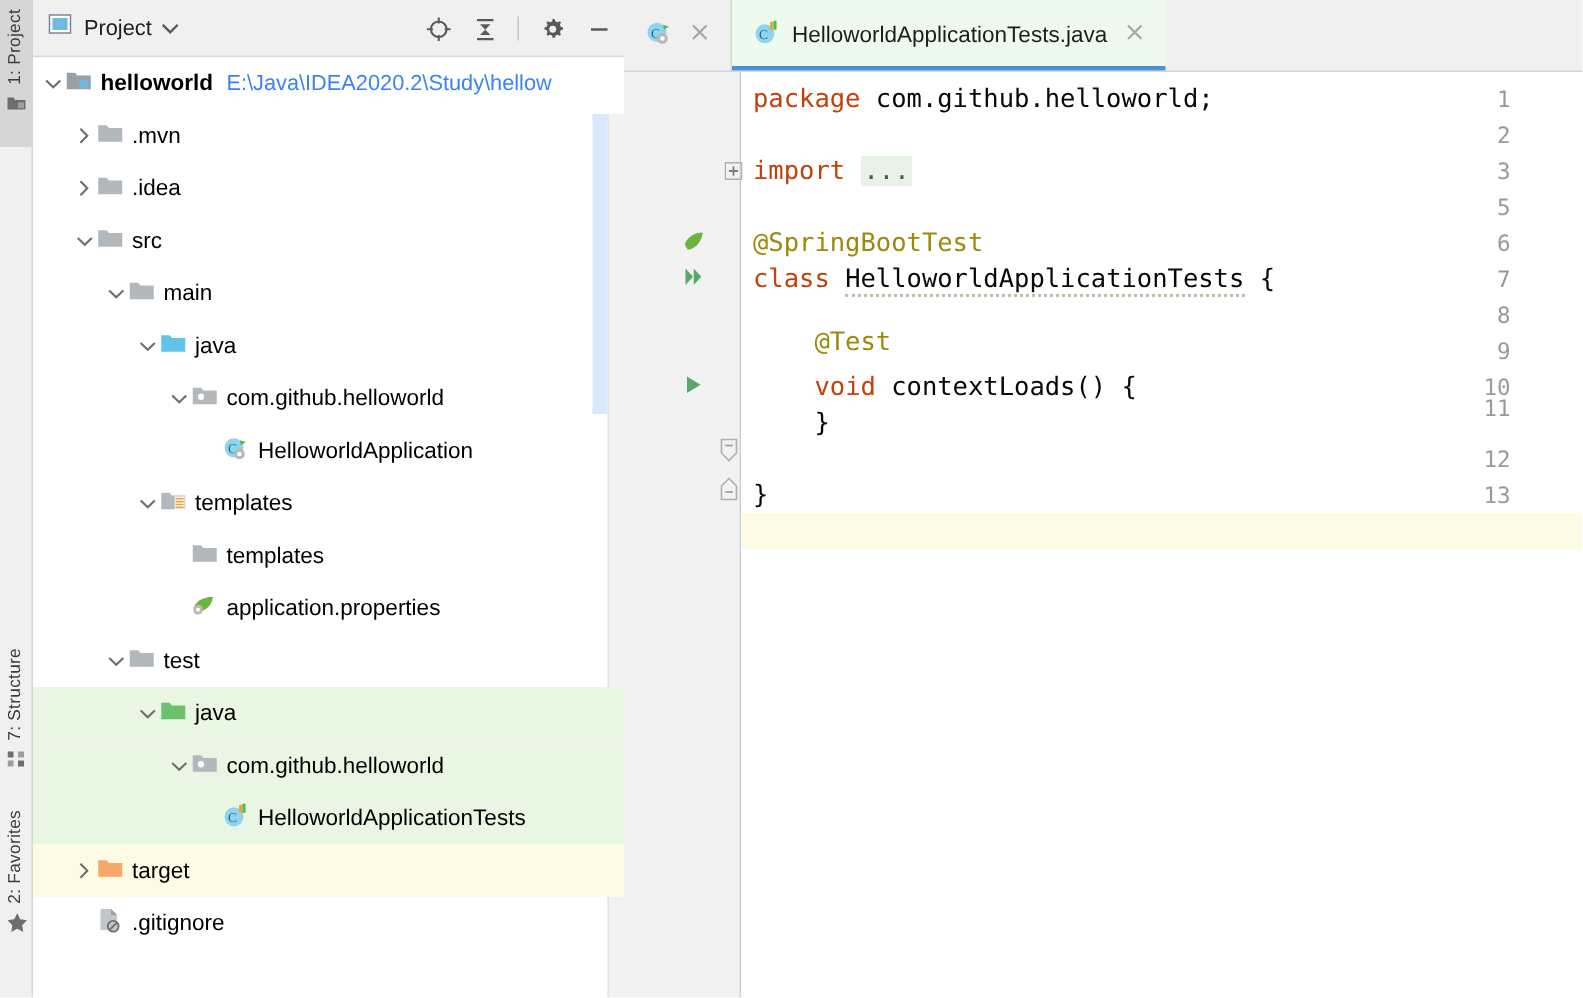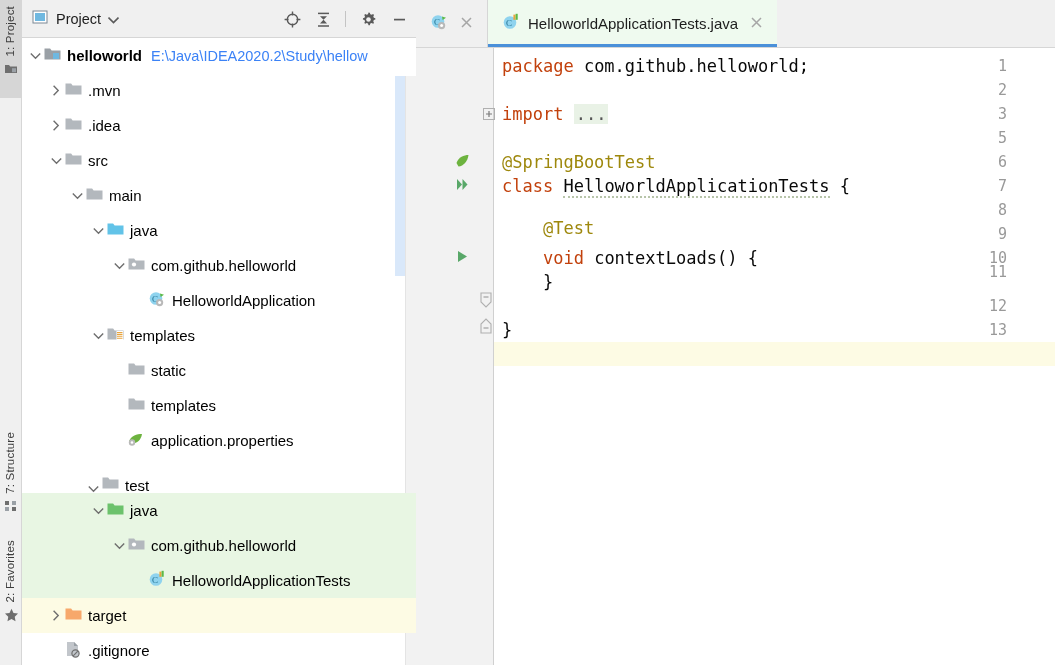--- a/index.html
+++ b/index.html
@@ -353,51 +353,38 @@
             <span class="arrow blank">
               <svg width="8" height="11" viewBox="0 0 8 11">
                 <path d="M1.6 0.8l4.6 4.7-4.6 4.7" stroke="#6e6e6e" stroke-width="1.4" fill="none"></path>
               </svg>
             </span>
             <span class="ticon">
               <span><svg width="17" height="14" viewBox="0 0 17 14">
                   <path d="M0.5 1.5h5.6l1.5 1.9H16.5V12.5H0.5z" fill="#b3b8bd"></path>
                 </svg></span>
             </span>
-            <span class="tlabel">static</span>
-          </div>
-          <div class="trow" style="padding-left: 90px;">
-            <span class="arrow blank">
-              <svg width="8" height="11" viewBox="0 0 8 11">
-                <path d="M1.6 0.8l4.6 4.7-4.6 4.7" stroke="#6e6e6e" stroke-width="1.4" fill="none"></path>
-              </svg>
-            </span>
-            <span class="ticon">
-              <span><svg width="17" height="14" viewBox="0 0 17 14">
-                  <path d="M0.5 1.5h5.6l1.5 1.9H16.5V12.5H0.5z" fill="#b3b8bd"></path>
-                </svg></span>
-            </span>
             <span class="tlabel">templates</span>
           </div>
           <div class="trow" style="padding-left: 90px;">
             <span class="arrow blank">
               <svg width="8" height="11" viewBox="0 0 8 11">
                 <path d="M1.6 0.8l4.6 4.7-4.6 4.7" stroke="#6e6e6e" stroke-width="1.4" fill="none"></path>
               </svg>
             </span>
             <span class="ticon">
               <span><svg width="18" height="15" viewBox="0 0 18 15">
                   <path d="M2 9.5c2-6 8-7.5 13-7.5-1 6-5 9.5-9.5 9.5z" fill="#6db33f"></path>
                   <circle cx="5" cy="10.5" r="3.2" fill="#b9b9b9"></circle>
                   <circle cx="5" cy="10.5" r="1.3" fill="#ffffff"></circle>
                 </svg></span>
             </span>
             <span class="tlabel">application.properties</span>
           </div>
-          <div class="trow" style="padding-left: 64px; align-items: flex-end;">
+          <div class="trow" style="padding-left: 48px;">
             <span class="arrow">
               <svg width="11" height="8" viewBox="0 0 11 8">
                 <path d="M0.8 1.6l4.7 4.6 4.7-4.6" stroke="#6e6e6e" stroke-width="1.4" fill="none"></path>
               </svg>
             </span>
             <span class="ticon">
               <span><svg width="17" height="14" viewBox="0 0 17 14">
                   <path d="M0.5 1.5h5.6l1.5 1.9H16.5V12.5H0.5z" fill="#b3b8bd"></path>
                 </svg></span>
             </span>

